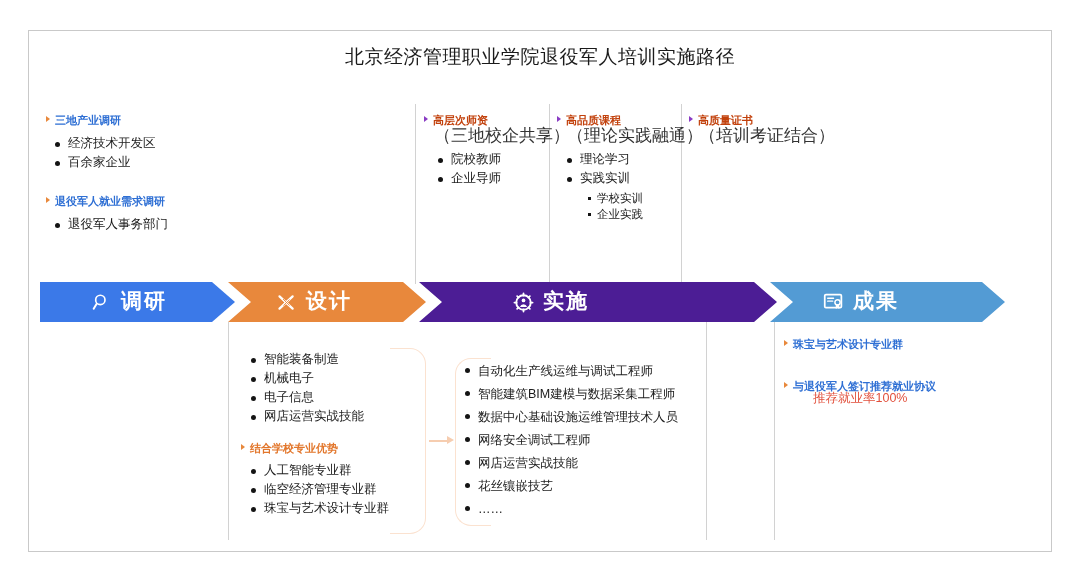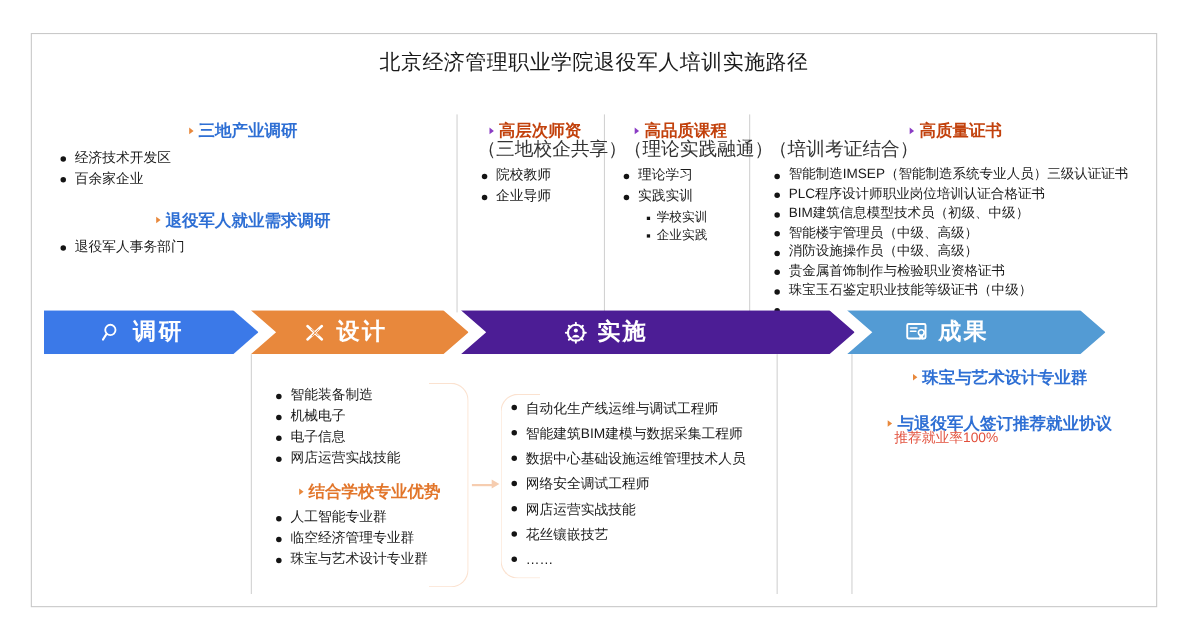--- a/index.html
+++ b/index.html
@@ -32,25 +32,24 @@
     color: #1a1a1a;
     letter-spacing: 0.5px;
     white-space: nowrap;
   }
 
   
   .vline { position: absolute; width: 1px; background: #d2d2d2; }
 
   
   .hd {
-    font-size: 15px;
+    font-size: 11px;
     font-weight: bold;
     white-space: nowrap;
     line-height: 16px;
-    text-align: center;
   }
   .hd .tri {
     display: inline-block;
     width: 0; height: 0;
     border-left: 4px solid #e8883c;
     border-top: 3.2px solid transparent;
     border-bottom: 3.2px solid transparent;
     margin-right: 5px;
     vertical-align: 2px;
   }
@@ -188,30 +187,20 @@
       <li>学校实训</li>
       <li>企业实践</li>
     </ul>
   </div>
 
   <div style="position:absolute; left:689px; top:112px; width:360px;">
     <div class="hd hd-purple">
       <span class="tri"></span><span>高质量证书</span>
     </div>
     <div class="sub" style="margin-left:10px;">（培训考证结合）</div>
-    <ul class="dots tight" style="margin-top:7px; margin-left:13px;">
-      <li>智能制造IMSEP（智能制造系统专业人员）三级认证证书</li>
-      <li>PLC程序设计师职业岗位培训认证合格证书</li>
-      <li>BIM建筑信息模型技术员（初级、中级）</li>
-      <li>智能楼宇管理员（中级、高级）</li>
-      <li>消防设施操作员（中级、高级）</li>
-      <li>贵金属首饰制作与检验职业资格证书</li>
-      <li>珠宝玉石鉴定职业技能等级证书（中级）</li>
-      <li>… …</li>
-    </ul>
   </div>
 
   <div class="chev" style="left:40px; top:282px; width:195px; padding-left:52px;
               background:#3b79e8; clip-path: polygon(0 0, 172px 0, 195px 20px, 172px 40px, 0 40px);">
     <span class="ico">
       <svg width="20" height="20" viewBox="0 0 24 24">
           <circle cx="10" cy="9.5" r="5.6" fill="none" stroke="#fff" stroke-width="2"></circle>
           <line x1="5.6" y1="14.2" x2="2" y2="20" stroke="#fff" stroke-width="2.4" stroke-linecap="round"></line>
         </svg>
     </span>

